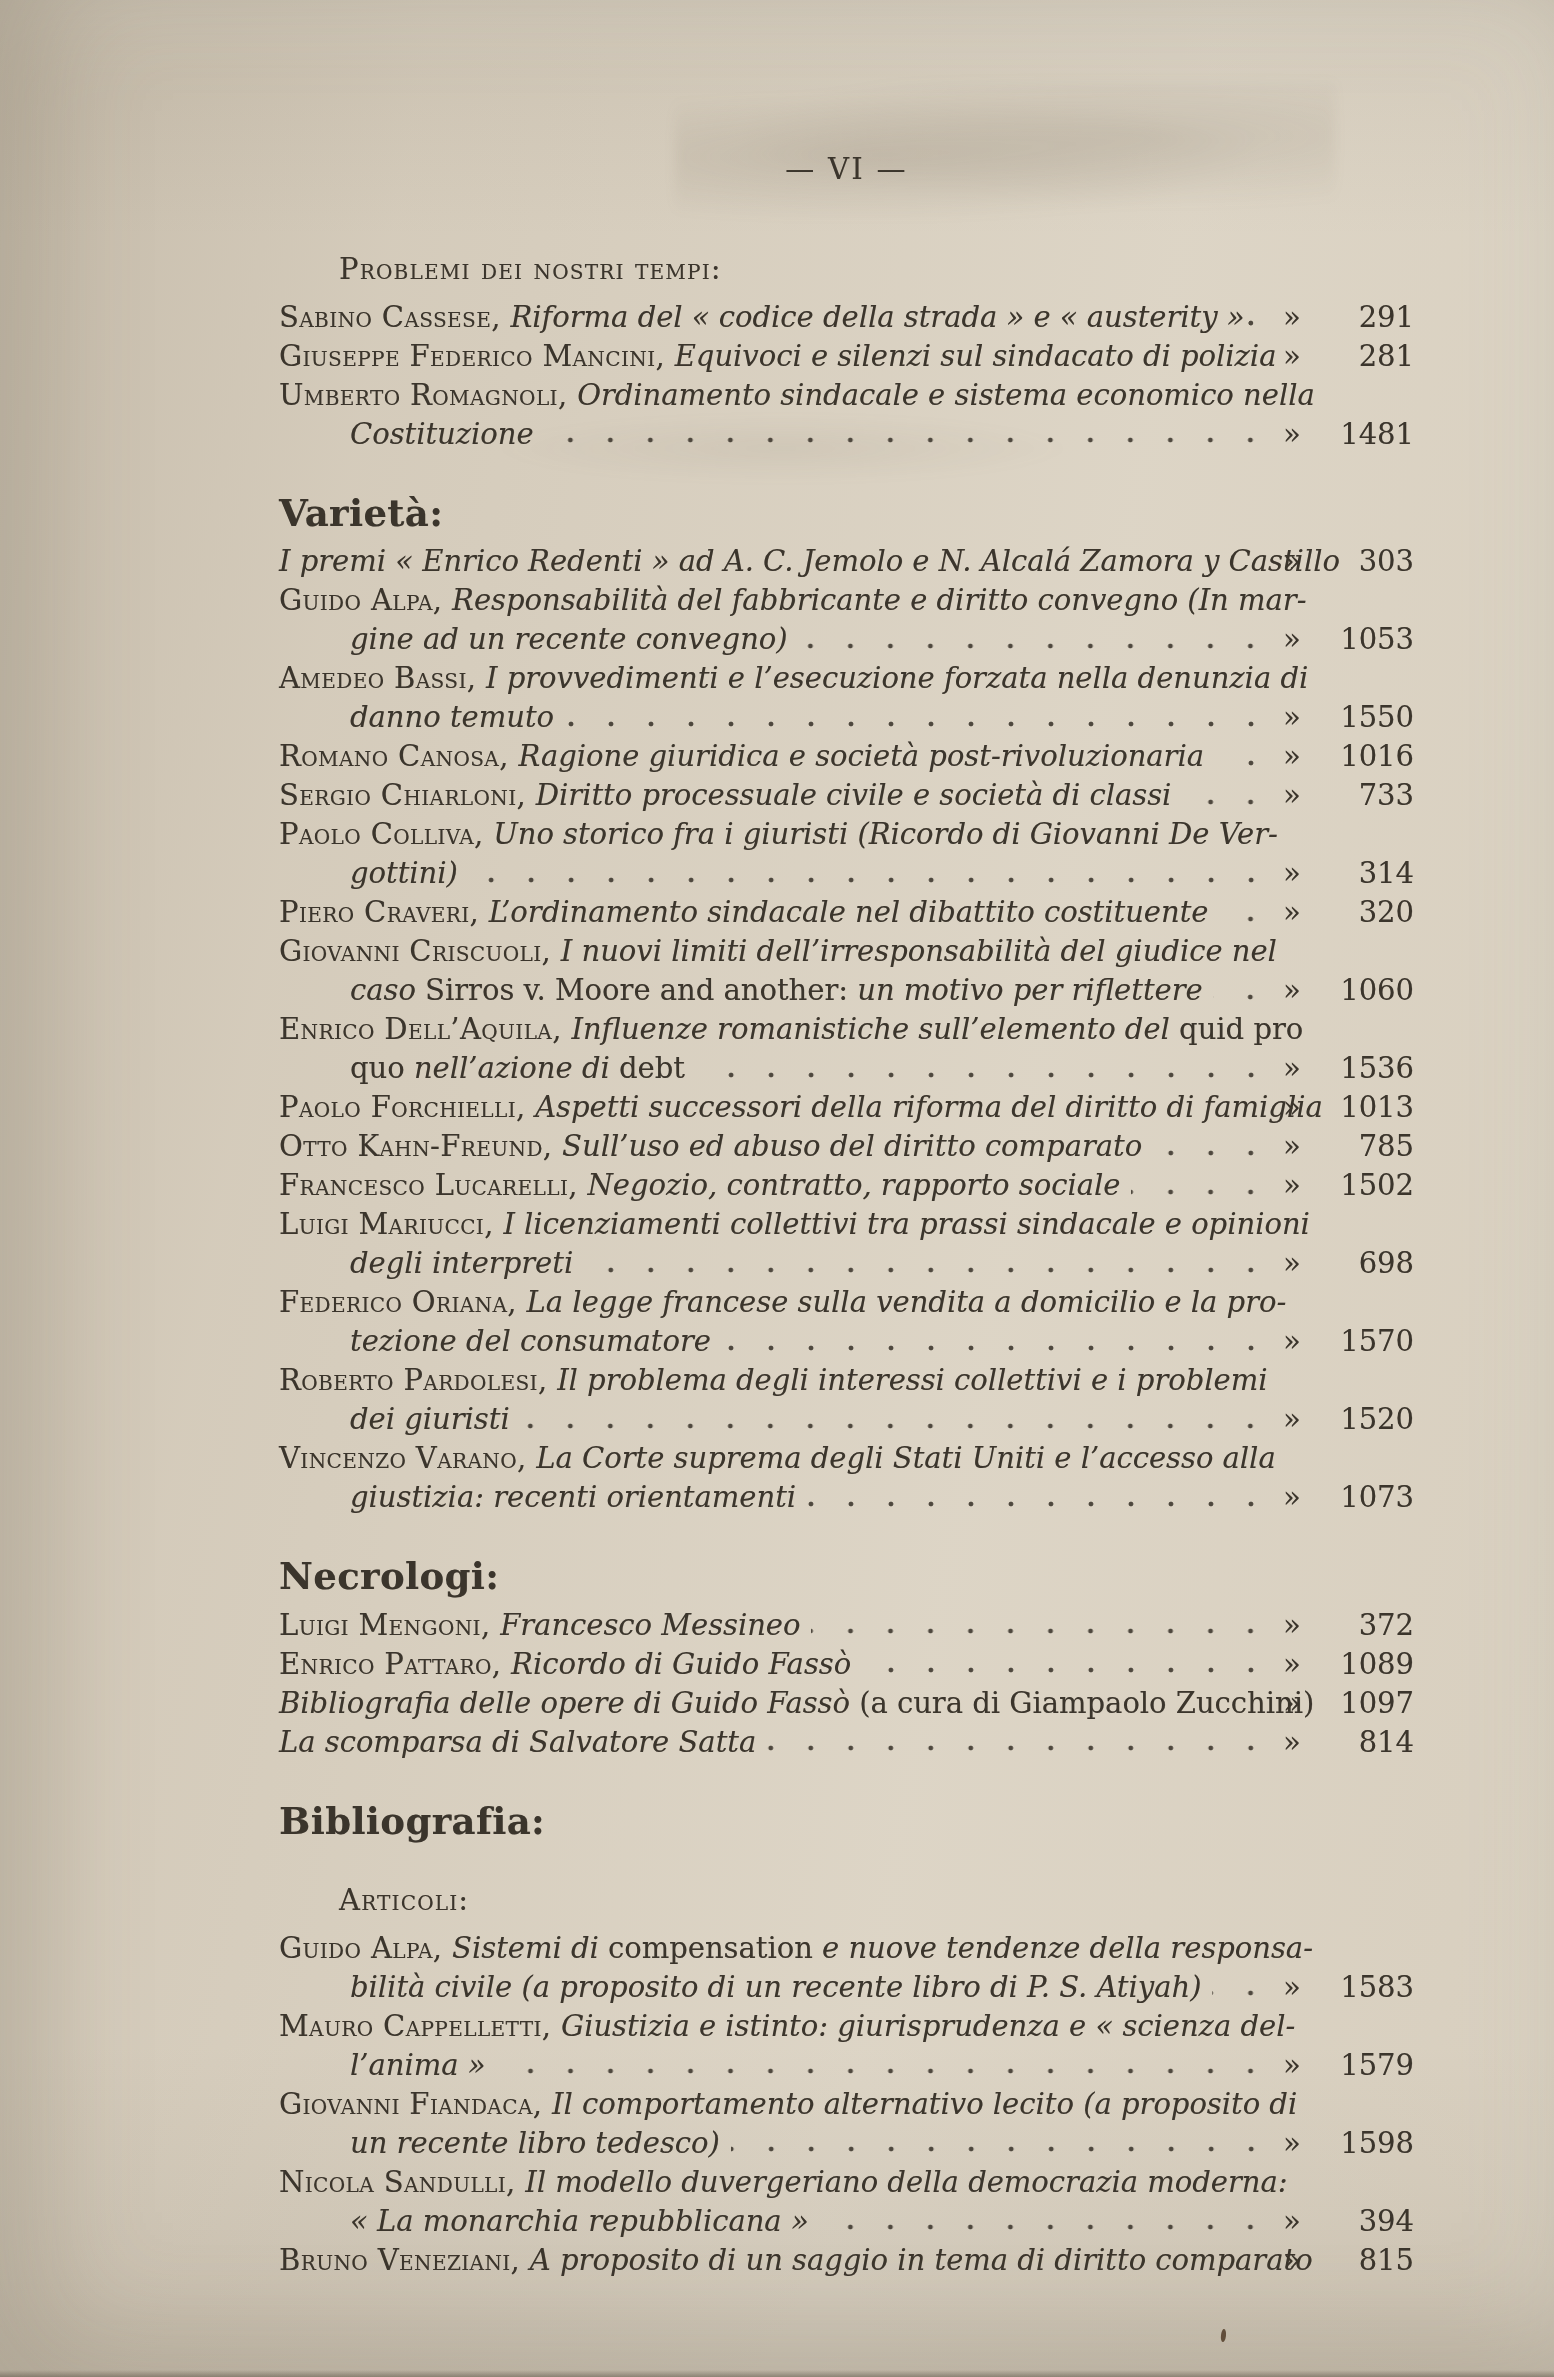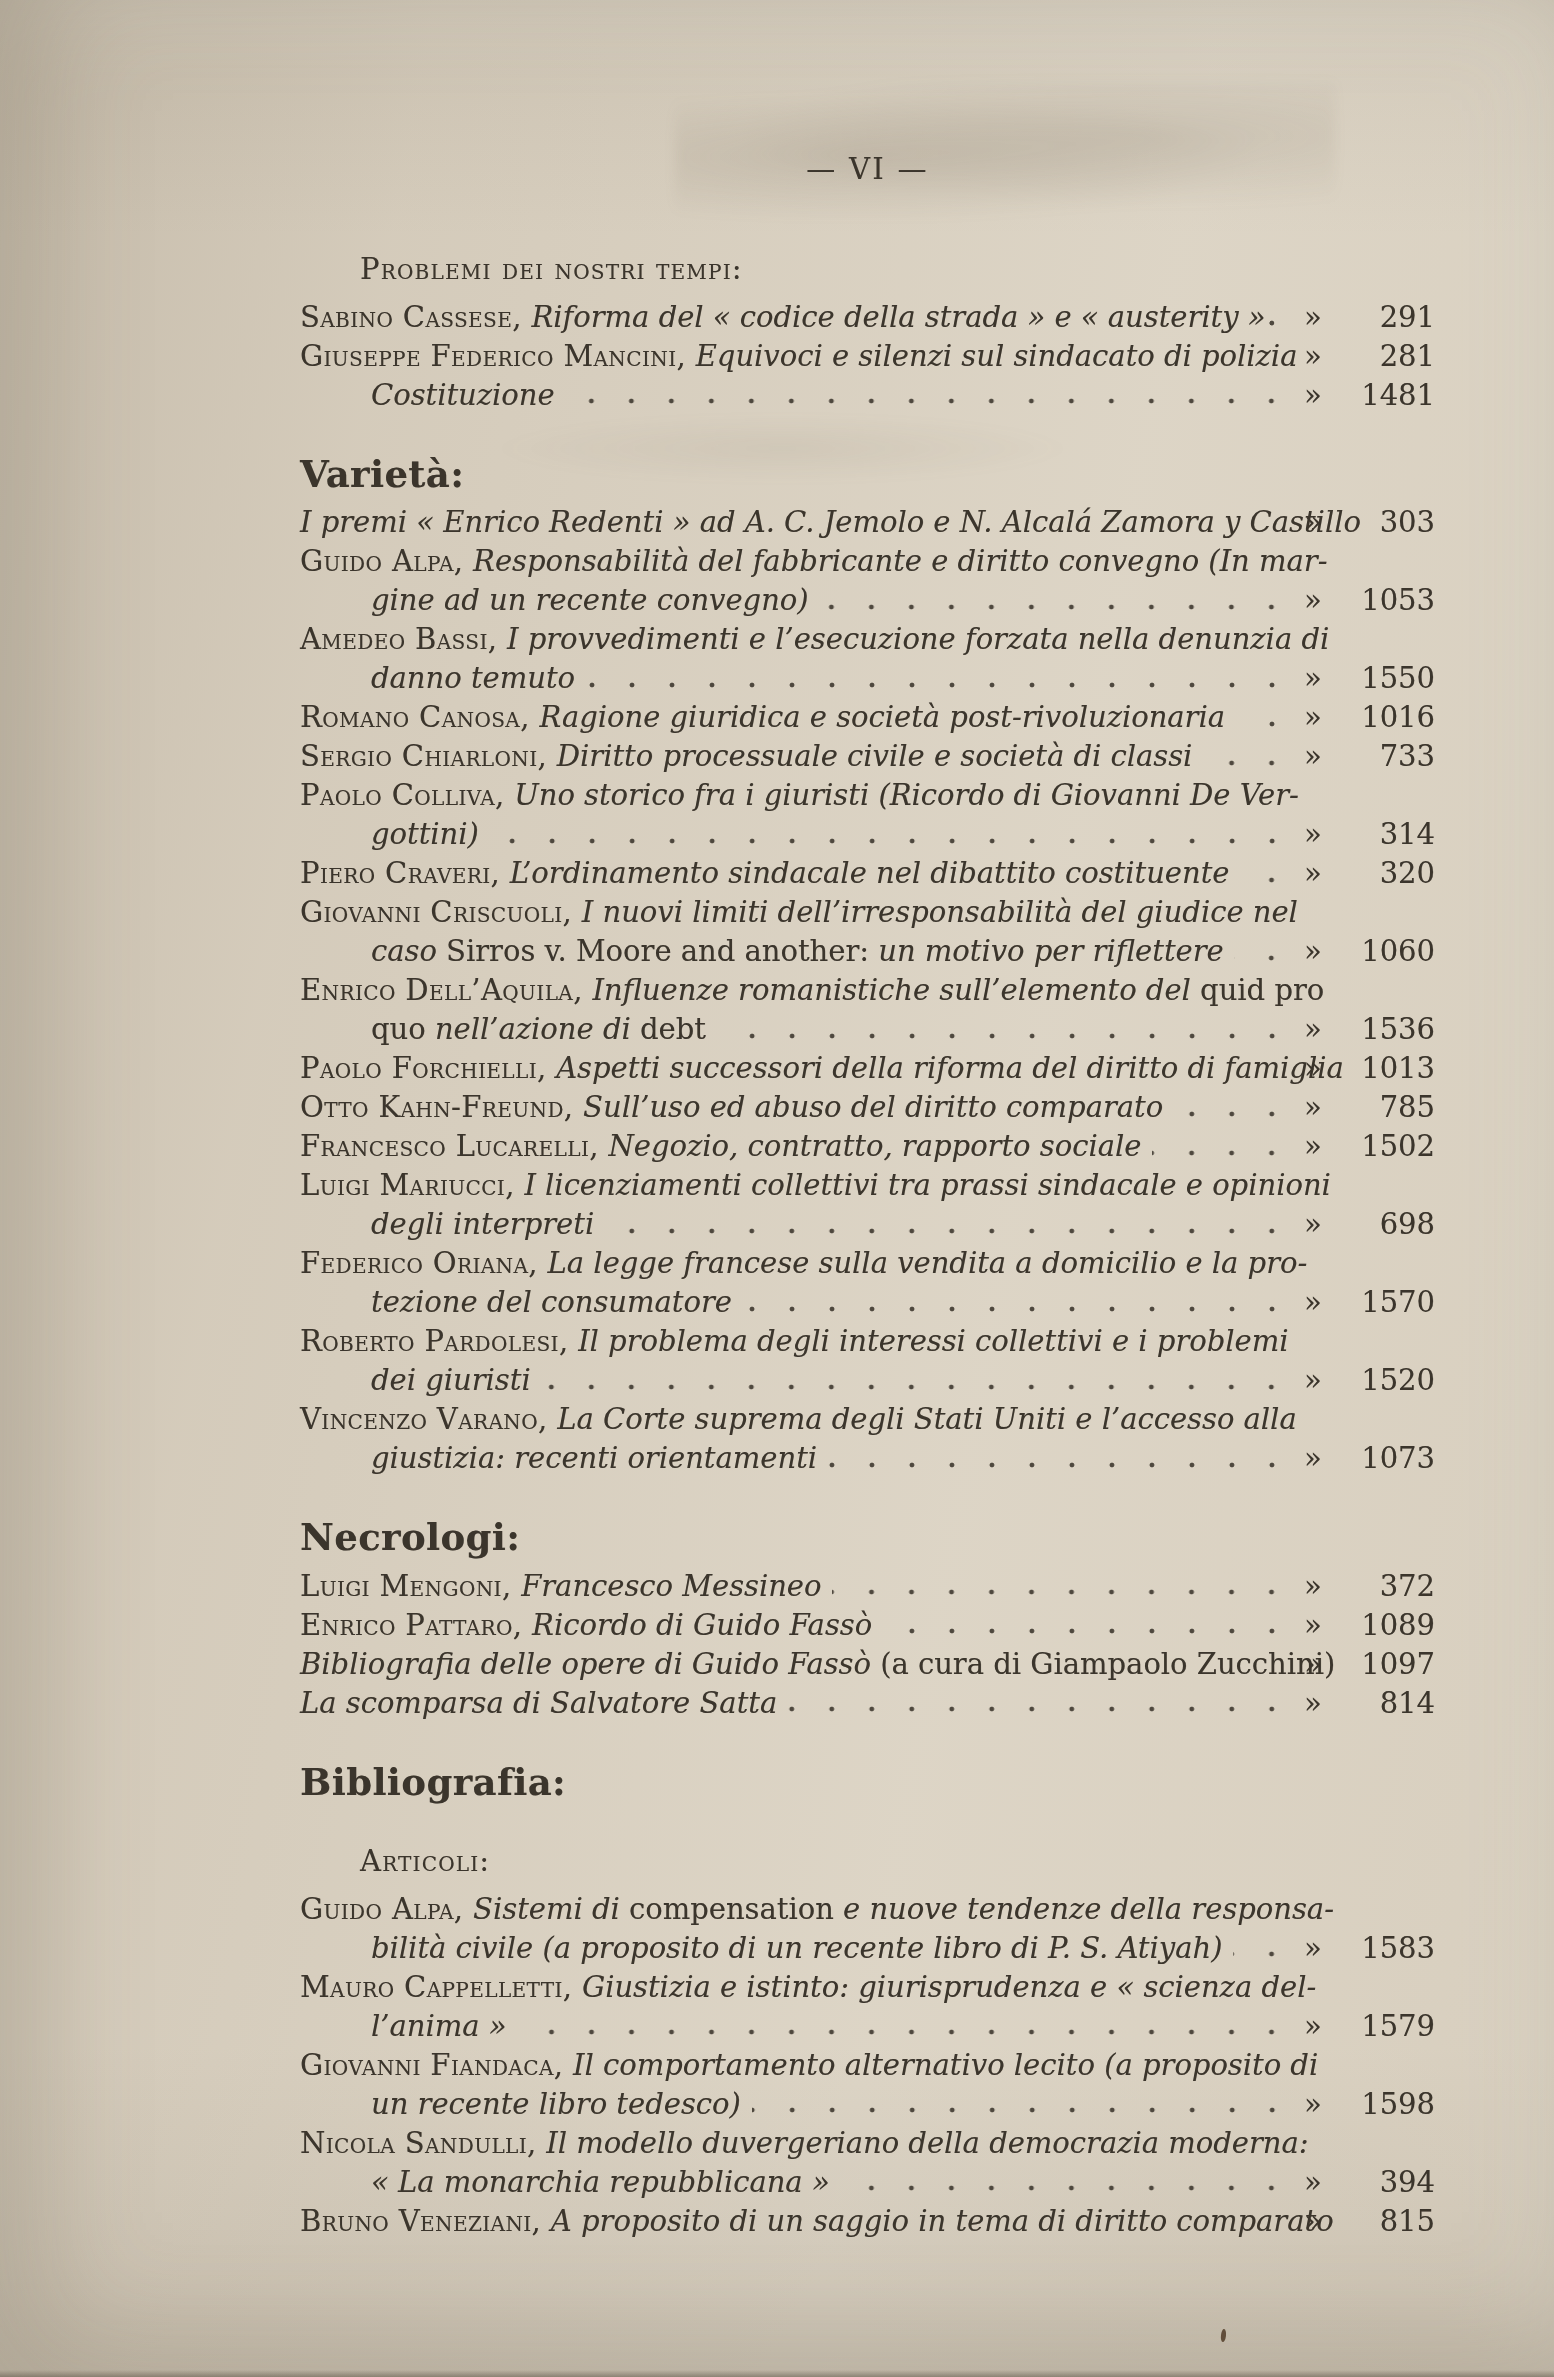--- a/index.html
+++ b/index.html
@@ -38,21 +38,21 @@
     position:absolute;left:491px;top:414px;width:583px;height:69px;pointer-events:none;
     background:radial-gradient(ellipse at 50% 50%, rgba(106,94,76,0.08), rgba(106,94,76,0) 70%);
     filter:blur(4.6px);
   }
   .speck{
     position:absolute;left:1221px;top:2329px;width:5.4px;height:13px;
     background:#57432f;border-radius:45% 55% 50% 50%;
     transform:rotate(7deg);opacity:.9;pointer-events:none;
   }
   #toc-wrap{
-    position:absolute;left:300px;top:150px;width:1135px;
+    position:absolute;left:279px;top:150px;width:1135px;
     color:var(--ink);
     font-size:29px;line-height:39px;
   }
   .soft{ text-shadow:0.2px 0.4px 0.5px rgba(52,44,34,0.35); }
   .vi-header{
     text-align:center;letter-spacing:2.3px;margin:0 0 61px 0;font-size:29px;
   }
   .section{margin-top:40px;}
   .section.first{margin-top:0;}
   .heading{margin:0 0 9.2px 0;}
@@ -92,20 +92,23 @@
           <div class="lead dotted"></div>
           <span class="gmark soft">»</span>
           <span class="pnum soft">291</span>
         </div>
         <div class="row">
           <div class="txt soft"><span class="seg-sc">Giuseppe Federico Mancini, </span><span class="seg-i">Equivoci e silenzi sul sindacato di polizia</span></div>
           <div class="lead"></div>
           <span class="gmark soft">»</span>
           <span class="pnum soft">281</span>
         </div>
+        <div class="row">
+          <div class="txt soft"><span class="seg-sc">Umberto Romagnoli, </span><span class="seg-i">Ordinamento sindacale e sistema economico nella</span></div>
+        </div>
         <div class="row ind1">
           <div class="txt soft"><span class="seg-i">Costituzione</span></div>
           <div class="lead dotted"></div>
           <span class="gmark soft">»</span>
           <span class="pnum soft">1481</span>
         </div>
       </div>
       <div class="section">
         <div class="heading soft h-bold"><span>Varietà:</span></div>
         <div class="row">

